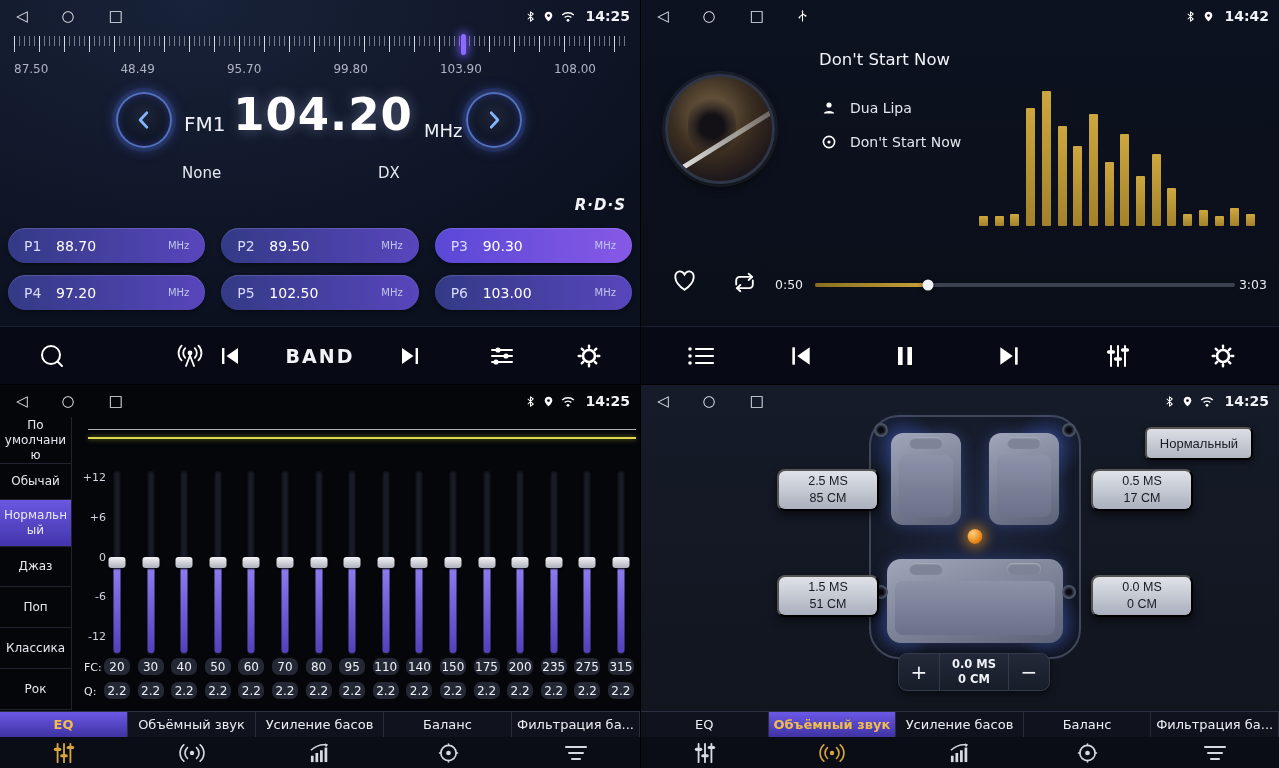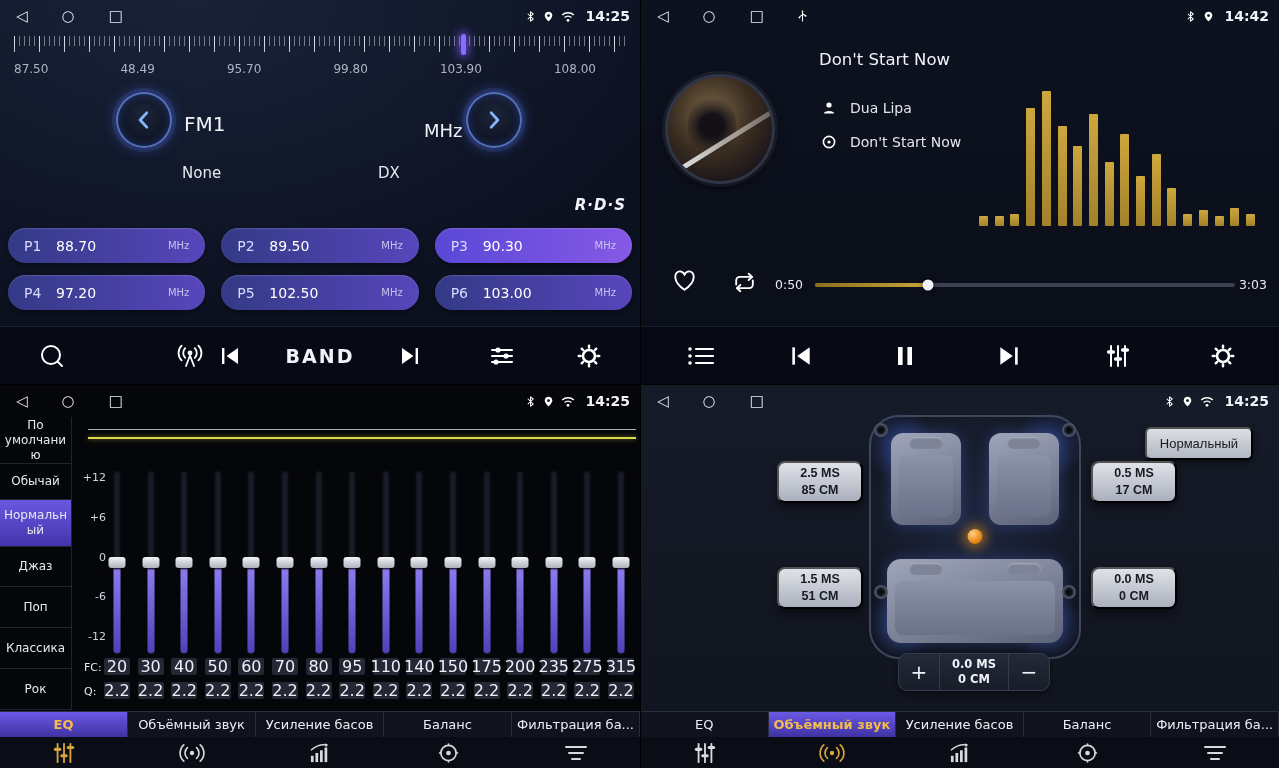--- a/index.html
+++ b/index.html
@@ -114,22 +114,22 @@
     background:#191d27; border-radius:3px; box-shadow:inset 0 0 3px #000; }
   .sfill { position:absolute; left:50%; transform:translateX(-50%); top:50%; bottom:2px; width:7px;
     background:linear-gradient(180deg,#8f7ff2,#5140b8); border-radius:3px; }
   .shandle { position:absolute; left:50%; transform:translateX(-50%); top:calc(50% - 6px);
     width:17px; height:11px; border-radius:3px;
     background:linear-gradient(180deg,#f4f4f8,#aeb2bc); box-shadow:0 1px 2px #000; }
   .rowlabel { position:absolute; left:84px; font-size:11px; color:#e8eaf2; }
   .fclabel { top:276px; } .qlabel { top:300px; }
   .fcrow { position:absolute; left:104px; right:6px; top:273px; display:flex; justify-content:space-between; }
   .qrow  { position:absolute; left:104px; right:6px; top:297px; display:flex; justify-content:space-between; }
-  .valbox { width:26px; height:17px; background:#242835; border-radius:2px; color:#eef0f8;
-    font-size:16px; display:flex; align-items:center; justify-content:center; cursor:pointer; }
+  .valbox { width:26px; height:17px; background:#242835; border-radius:7px; color:#eef0f8;
+    font-size:12px; display:flex; align-items:center; justify-content:center; cursor:pointer; }
 
   
   .tabbar { position:absolute; left:0; right:0; top:326px; height:26px; display:flex;
     background:#10131d; border-top:1px solid #2a3040; }
   .tab { flex:1; display:flex; align-items:center; justify-content:center; font-size:13px;
     color:#eceef4; border-right:1px solid #272c3a; white-space:nowrap; overflow:hidden; cursor:pointer; }
   .tab.active { background:linear-gradient(180deg,#6b59e6,#3f32a2); color:#f2bd4e; font-weight:bold; }
   .iconbar { position:absolute; left:0; right:0; top:352px; height:32px; display:flex; background:#0a0d16; }
   .icel { flex:1; display:flex; align-items:center; justify-content:center; color:#d8dae2; cursor:pointer; }
   .icel.gold { color:#d8a63c; }
@@ -164,24 +164,24 @@
   .headrest.h1 { left:22%; transform:translateX(-50%); }
   .headrest.h2 { left:78%; transform:translateX(-50%); }
   .spk { position:absolute; width:14px; height:14px; border-radius:50%;
     background:radial-gradient(circle,#0a0c12 35%,#2c3240 62%,#14171f); border:2px solid #4a5162; z-index:3; }
   .spk.sfl{left:3px;top:6px;} .spk.sfr{right:3px;top:6px;}
   .spk.srl{left:3px;top:168px;} .spk.srr{right:3px;top:168px;}
   .centerdot { position:absolute; left:50%; top:112px; transform:translateX(-50%);
     width:15px; height:15px; border-radius:50%; z-index:4;
     background:radial-gradient(circle at 35% 30%, #ffd080, #e8881a 60%, #b05c08);
     box-shadow:0 0 12px 4px rgba(240,150,30,.55); }
-  .dbtn { position:absolute; width:86px; height:42px; border-radius:8px; cursor:pointer;
+  .dbtn { position:absolute; width:102px; height:42px; border-radius:8px; cursor:pointer;
     background:linear-gradient(180deg,#dfe2e8,#aab0bd); color:#171a22; font-size:12.5px;
-    font-weight:bold; display:flex; flex-direction:column; align-items:center; justify-content:center;
-    line-height:1.35; box-shadow:0 4px 8px rgba(0,0,0,.55); z-index:5; }
+    font-weight:normal; display:flex; flex-direction:column; align-items:center; justify-content:center;
+    line-height:1.35; box-shadow:0 4px 8px rgba(0,0,0,.55); z-index:5;margin-top:8px; }
   .dbtn.dfl{left:136px;top:76px;} .dbtn.dfr{left:450px;top:76px;}
   .dbtn.drl{left:136px;top:182px;} .dbtn.drr{left:450px;top:182px;}
   .adjust { position:absolute; left:257px; top:268px; width:152px; height:38px;
     background:linear-gradient(180deg,#232938,#181d29); border:1px solid #343b4c; border-radius:9px;
     display:flex; align-items:stretch; box-shadow:0 3px 6px rgba(0,0,0,.5); }
   .abtn { width:40px; display:flex; align-items:center; justify-content:center;
     font-size:20px; color:#f0f2f8; cursor:pointer; }
   .aval { flex:1; display:flex; flex-direction:column; justify-content:center; text-align:center;
     font-size:11.5px; font-weight:bold; line-height:1.3; color:#f0f2f8;
     border-left:1px solid #343b4c; border-right:1px solid #343b4c; }
@@ -230,20 +230,21 @@
         <span>108.00</span>
       </div>
 
     <button class="tunebtn down">
       <svg class="svgi" width="22" height="22" viewBox="0 0 20 20">
           <path d="M12.5 3.5 L6.5 10 L12.5 16.5" fill="none" stroke="#86b4ff" stroke-width="2.6" stroke-linecap="round" stroke-linejoin="round"></path>
         </svg>
     </button>
     <span class="bandlabel">FM1</span>
     <span class="nonelabel">None</span>
+    <div class="bigfreq">104.20</div>
     <span class="mhzlabel">MHz</span>
     <span class="dxlabel">DX</span>
     <button class="tunebtn up">
       <svg class="svgi" width="22" height="22" viewBox="0 0 20 20">
           <path d="M7.5 3.5 L13.5 10 L7.5 16.5" fill="none" stroke="#86b4ff" stroke-width="2.6" stroke-linecap="round" stroke-linejoin="round"></path>
         </svg>
     </button>
     <span class="rds">R·D·S</span>
 
     <div class="presets">

